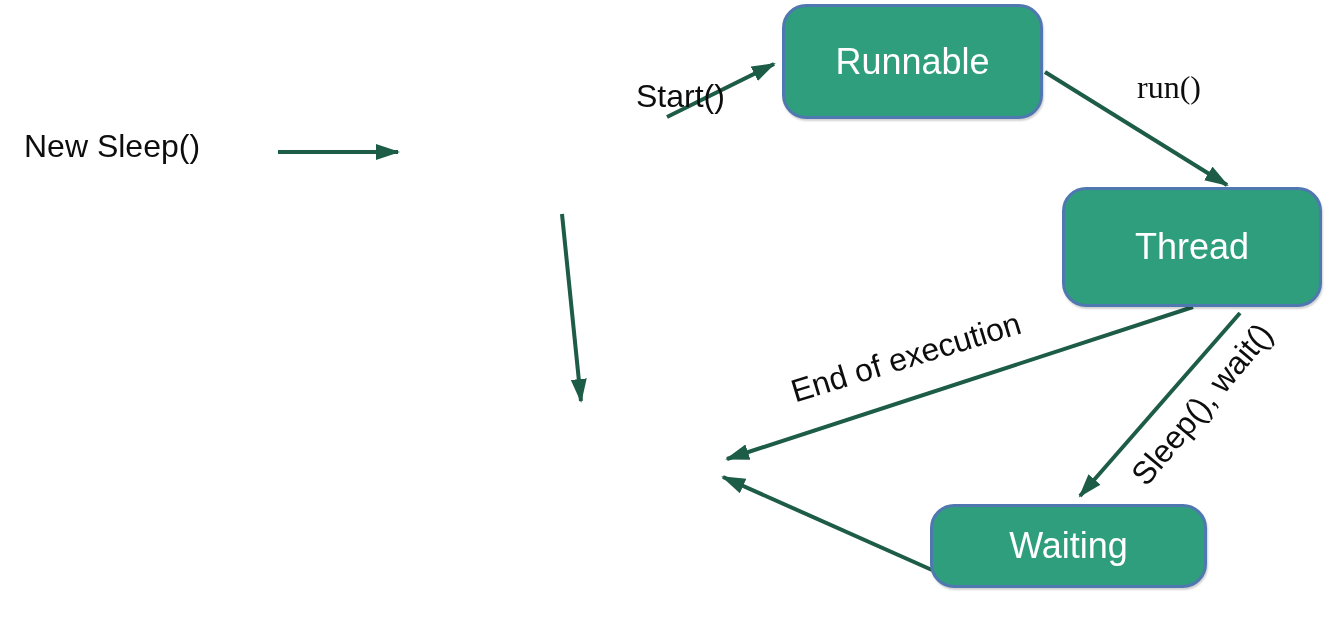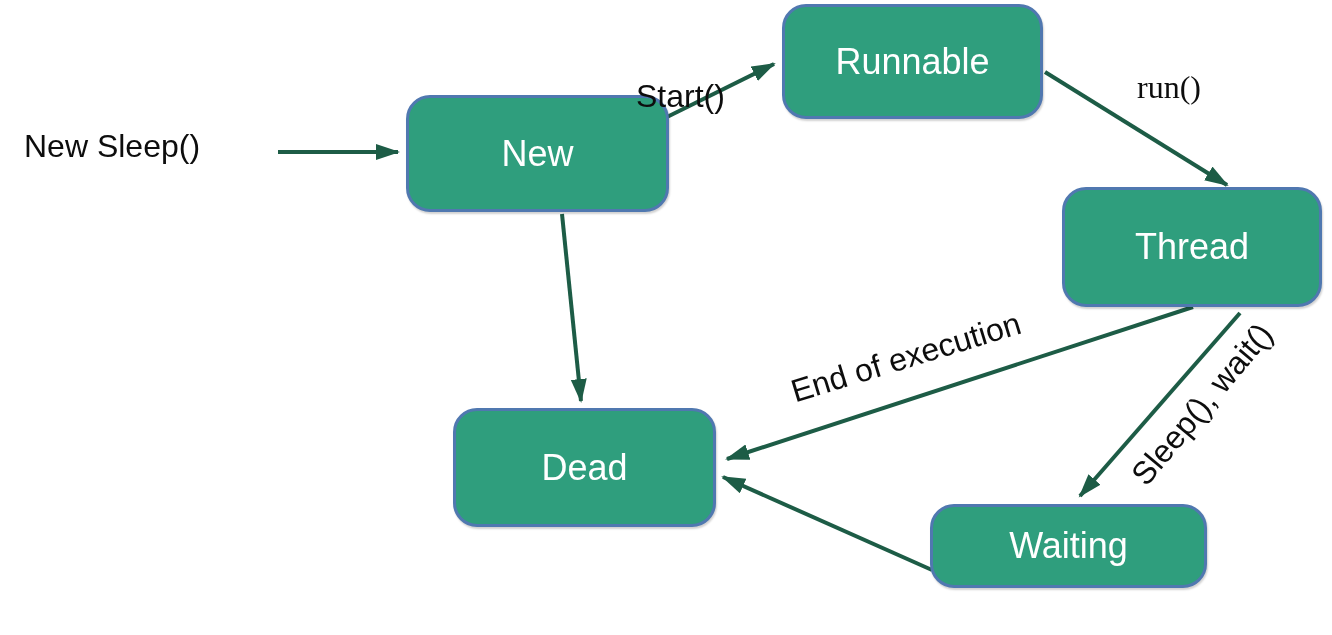--- a/index.html
+++ b/index.html
@@ -73,31 +73,25 @@
       <line x1="278" y1="152" x2="398" y2="152" marker-end="url(#ah)"></line>
       <line x1="667" y1="117" x2="774" y2="64" marker-end="url(#ah)"></line>
       <line x1="1045" y1="72" x2="1227" y2="185" marker-end="url(#ah)"></line>
       <line x1="562" y1="214" x2="581" y2="401" marker-end="url(#ah)"></line>
       <line x1="1193" y1="307" x2="727" y2="459" marker-end="url(#ah)"></line>
       <line x1="1240" y1="313" x2="1080" y2="496" marker-end="url(#ah)"></line>
       <line x1="932" y1="570" x2="723" y2="477" marker-end="url(#ah)"></line>
     </g>
   </svg>
 
-  <div class="node node-new">
-    <span>New</span>
-  </div>
   <div class="node node-runnable">
     <span>Runnable</span>
   </div>
   <div class="node node-running">
     <span>Thread</span>
-  </div>
-  <div class="node node-dead">
-    <span>Dead</span>
   </div>
   <div class="node node-waiting">
     <span>Waiting</span>
   </div>
 
   <div class="edge-label lbl-new-thread">New Sleep()</div>
   <div class="edge-label lbl-start">Start()</div>
   <div class="edge-label lbl-run">run()</div>
   <div class="edge-label lbl-end-exec">End of execution</div>
   <div class="edge-label lbl-sleep-wait">Sleep(), wait()</div>

